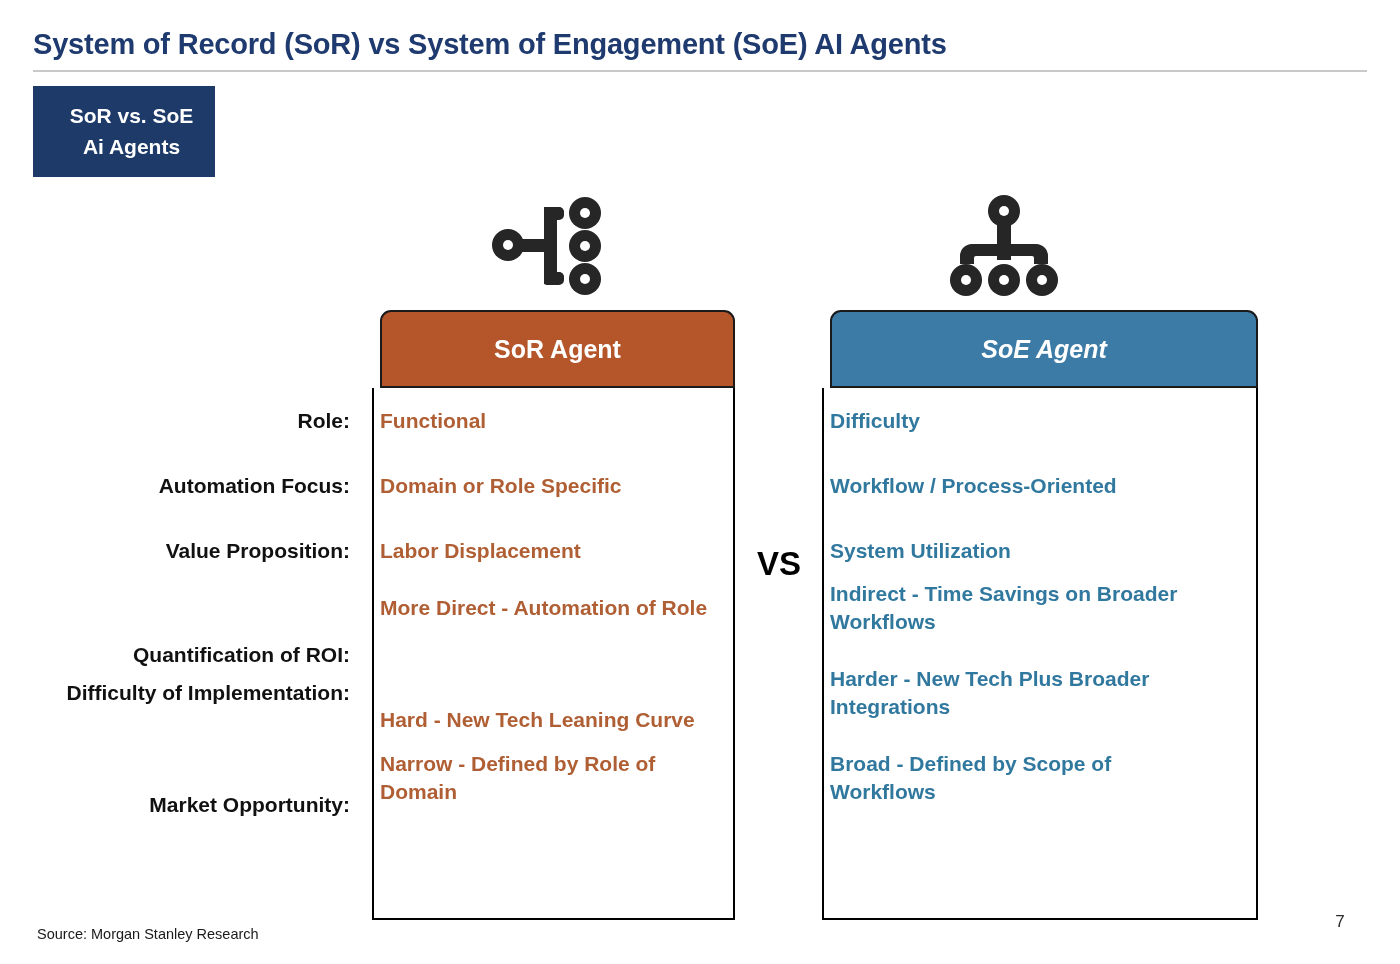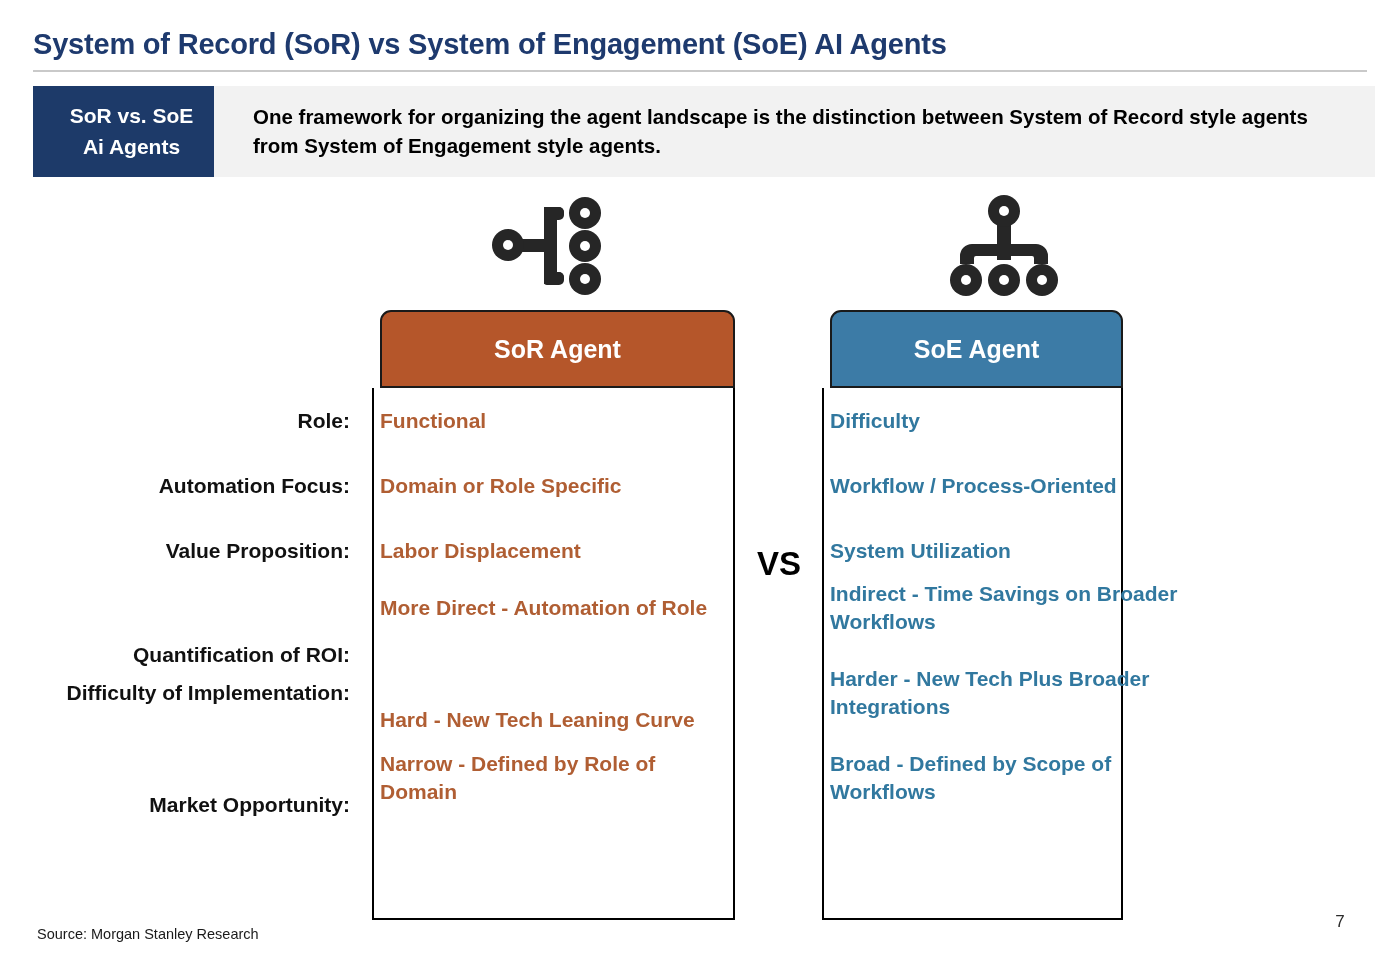--- a/index.html
+++ b/index.html
@@ -92,21 +92,21 @@
   }
   .icon-sor { left: 474px; }
   .icon-soe { left: 924px; }
 
   
   .col {
     position: absolute;
     top: 310px;
   }
   .col-sor { left: 372px; width: 363px; }
-  .col-soe { left: 822px; width: 301px; }
+  .col-soe { left: 822px; width: 436px; font-style: italic; }
 
   .col-head {
     height: 78px;
     border: 2px solid #1a1a1a;
     border-radius: 11px 11px 0 0;
     box-sizing: border-box;
     display: flex;
     align-items: center;
     justify-content: center;
     color: #ffffff;
@@ -199,23 +199,20 @@
 </head>
 <body>
 
 <div class="slide-title">System of Record (SoR) vs System of Engagement (SoE) AI Agents</div>
 <div class="title-rule"></div>
 
 <div class="band">
   <div class="band-tag">
     <span>SoR vs. SoE</span>
     <span>Ai Agents</span>
-  </div>
-  <div class="band-body">
-    <div class="band-body-text">One framework for organizing the agent landscape is the distinction between System of Record style agents from System of Engagement style agents.</div>
   </div>
 </div>
 
 <div class="icon-wrap icon-sor">
   <svg width="132" height="104" viewBox="0 0 132 104" aria-hidden="true">
     <g fill="#262626">
 
       <rect x="34" y="45" width="26" height="13"></rect>
 
       <rect x="56" y="13" width="13" height="78" rx="3"></rect>

